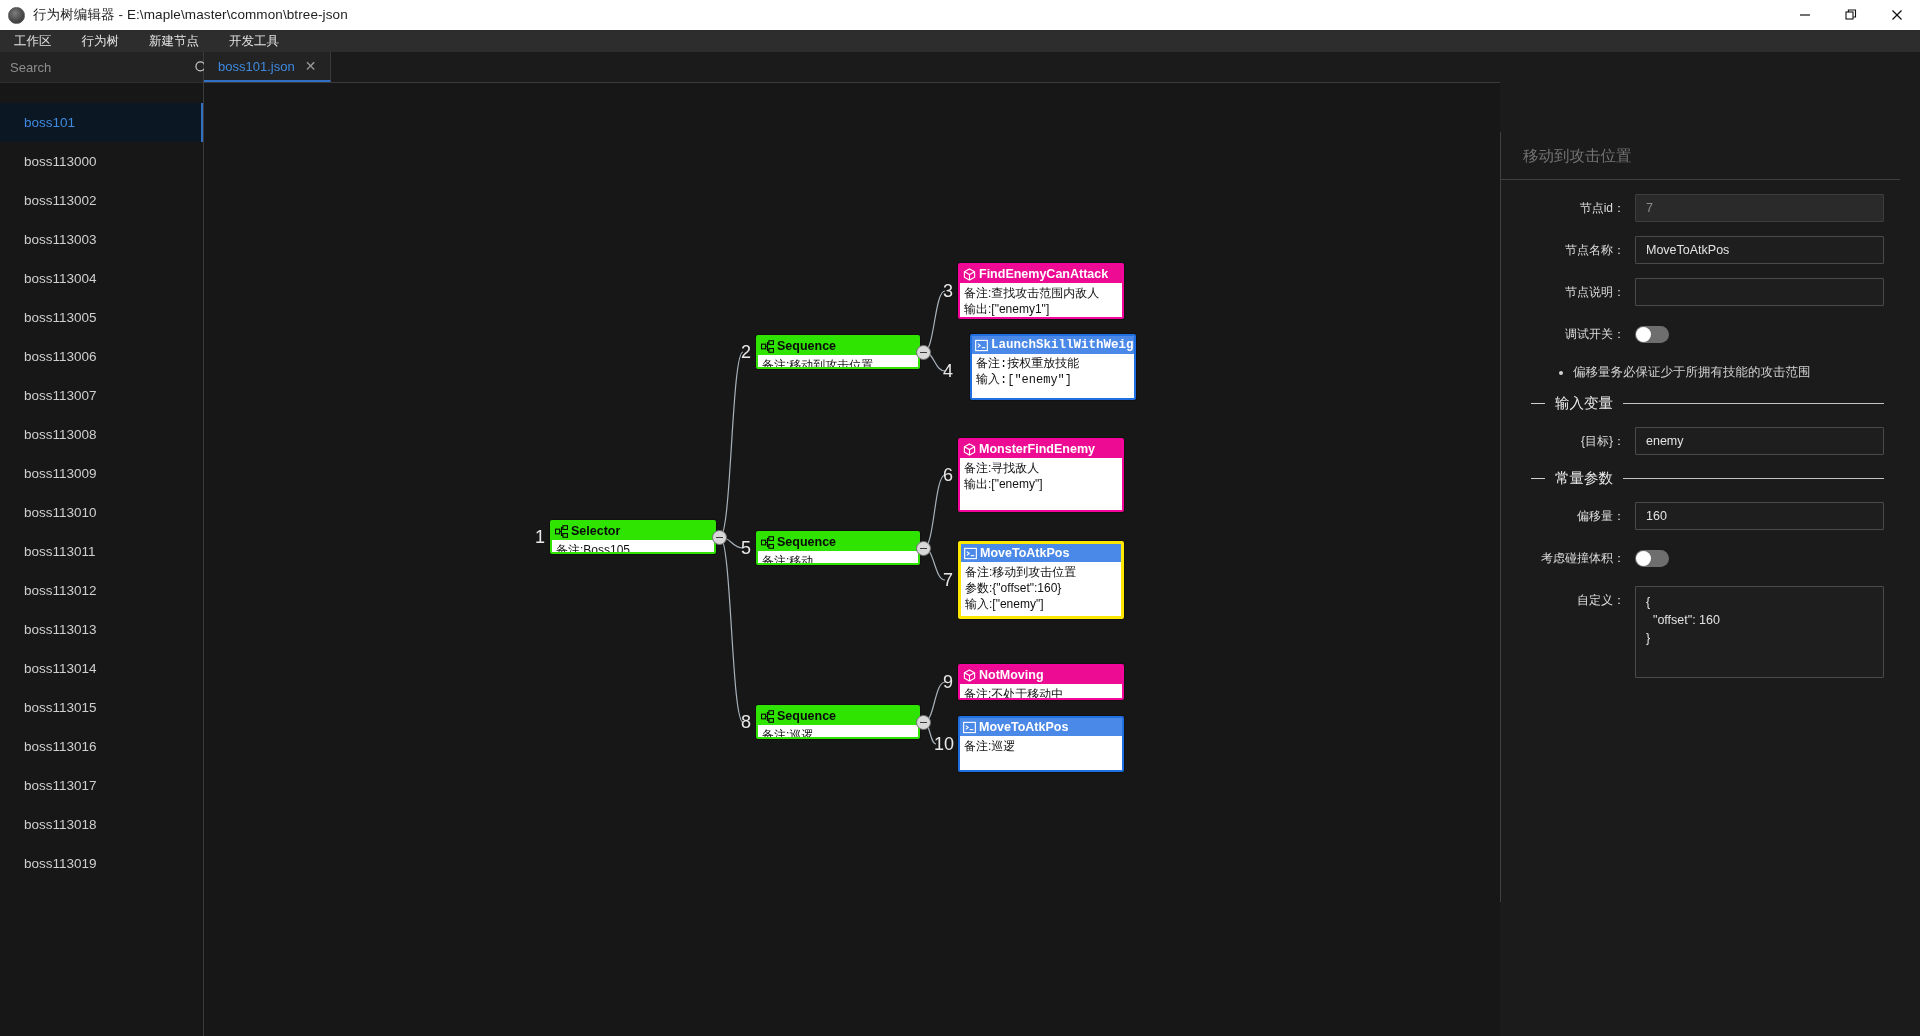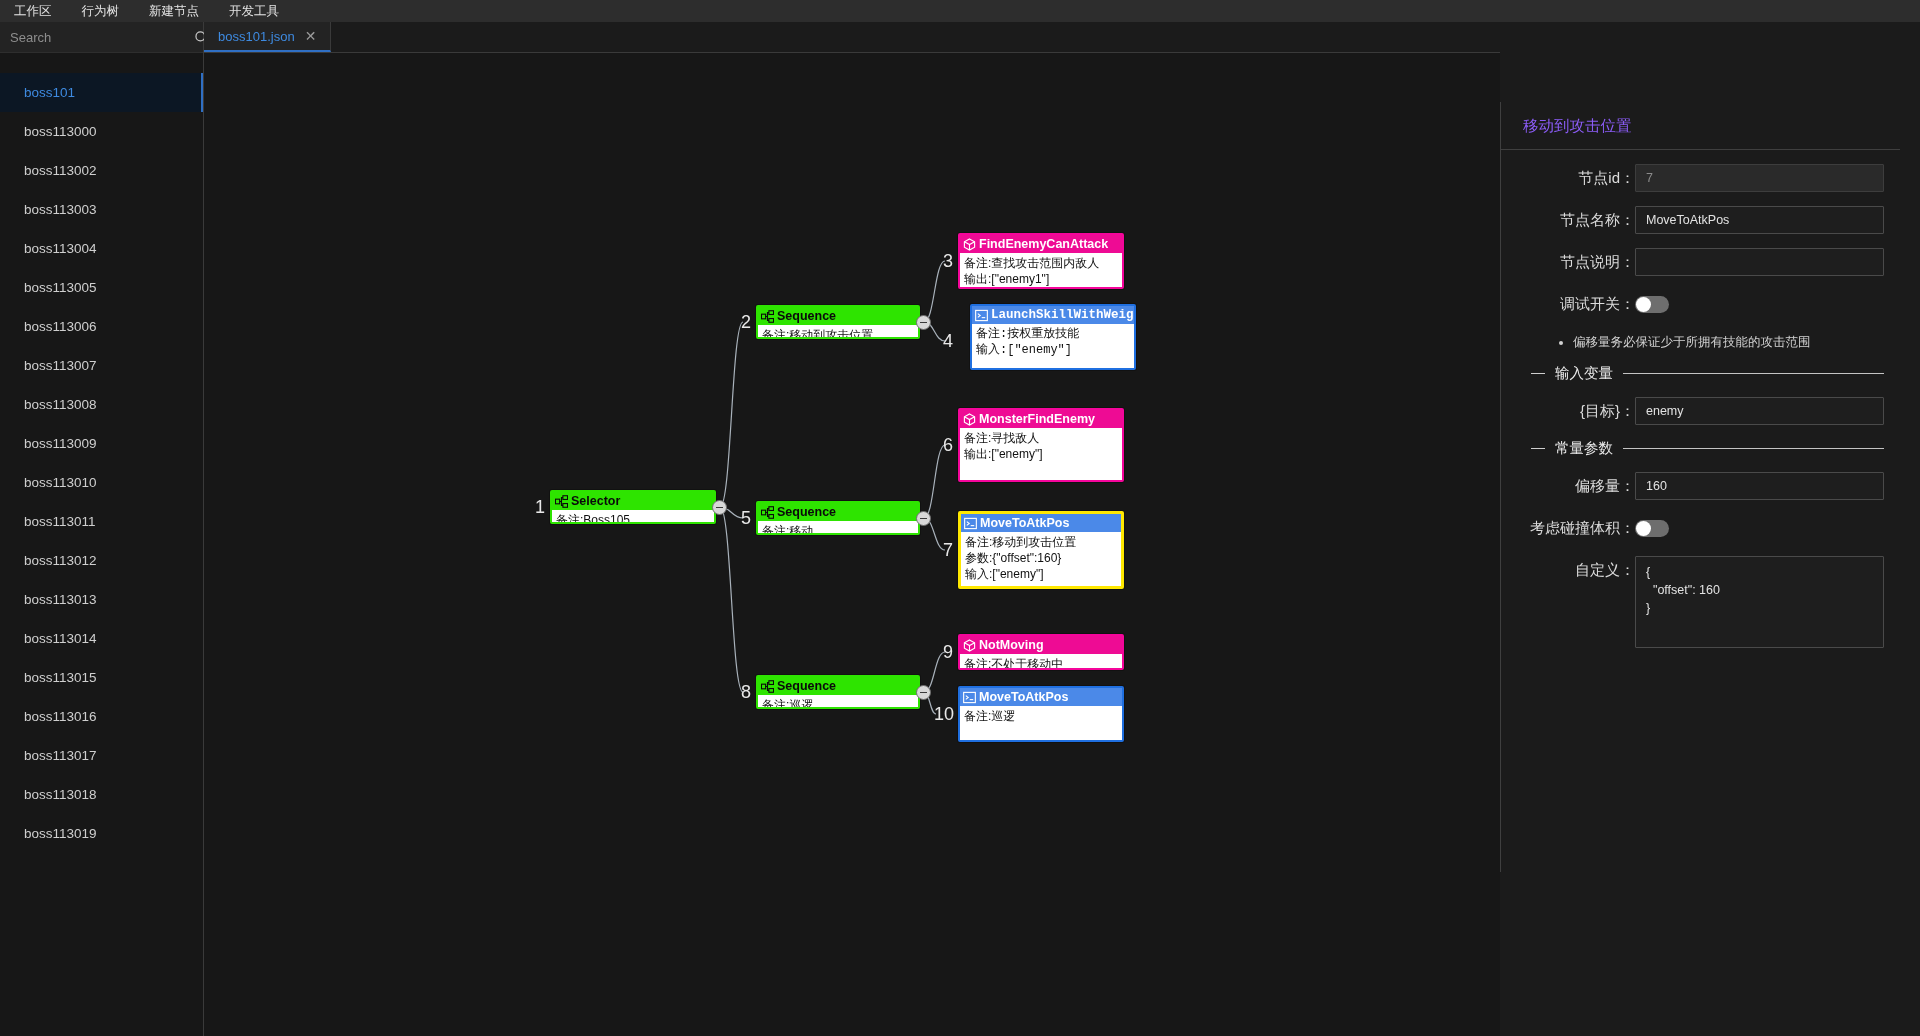--- a/index.html
+++ b/index.html
@@ -127,26 +127,26 @@
 
   
   .props {
     width: 400px; flex: 0 0 400px; background: #1b1b1b; border-left: 1px solid #3f3f3f;
     display: flex; flex-direction: column; margin: 80px 20px 0 0; align-self: flex-start;
     height: 770px;
   }
   .props-header {
     padding: 14px 18px 12px 22px; border-bottom: 1px solid #3f3f3f;
   }
-  .props-title { font-size: 15.5px; color: #8b5cf6; }
+  .props-title { font-size: 15.5px; color: #737373; }
   .props-body { padding: 14px 16px 10px 16px; overflow: hidden; }
   .field-row { display: flex; align-items: flex-start; margin-bottom: 14px; }
   .field-label {
-    width: 118px; flex: 0 0 118px; text-align: right; 
-    font-size: 15px; color: #dcdcdc; line-height: 28px;
+    width: 118px; flex: 0 0 118px; text-align: right; padding-right: 10px;
+    font-size: 12px; color: #dcdcdc; line-height: 28px;
   }
   .field-input {
     flex: 1 1 auto; height: 28px; background: #1e1e1e; border: 1px solid #4a4a4a;
     color: #e2e2e2; font-size: 12.5px; padding: 0 10px; outline: none; border-radius: 1px;
     font-family: "Liberation Sans", sans-serif;
   }
   .field-input.readonly { background: #2a2a2a; color: #8b8b8b; border-color: #3d3d3d; }
   .toggle {
     width: 34px; height: 17px; border-radius: 9px; background: #6e6e6e; position: relative;
     margin-top: 6px; flex: 0 0 34px;
@@ -169,20 +169,43 @@
     color: #e2e2e2; font-size: 12.5px; padding: 6px 10px; outline: none; resize: none;
     line-height: 18px; border-radius: 1px;
     font-family: "Liberation Sans", sans-serif;
   }
 </style>
 </head>
 <body>
 
 <div class="app">
 
+  <div class="titlebar">
+    <div class="app-icon"></div>
+    <div class="title-text">行为树编辑器 - E:\maple\master\common\btree-json</div>
+    <div class="win-buttons">
+      <div class="win-btn">
+        <svg width="12" height="12" viewBox="0 0 12 12">
+            <line x1="1" y1="6" x2="11" y2="6" stroke="#111" stroke-width="1.2"></line>
+          </svg>
+      </div>
+      <div class="win-btn">
+        <svg width="12" height="12" viewBox="0 0 12 12">
+          <rect x="1" y="3" width="7" height="7" fill="none" stroke="#111" stroke-width="1.1"></rect>
+          <polyline points="3.4,3 3.4,1 10.5,1 10.5,8 8.3,8" fill="none" stroke="#111" stroke-width="1.1"></polyline>
+        </svg>
+      </div>
+      <div class="win-btn">
+        <svg width="12" height="12" viewBox="0 0 12 12">
+          <line x1="1.5" y1="1.5" x2="10.5" y2="10.5" stroke="#111" stroke-width="1.2"></line>
+          <line x1="10.5" y1="1.5" x2="1.5" y2="10.5" stroke="#111" stroke-width="1.2"></line>
+        </svg>
+      </div>
+    </div>
+  </div>
 
   <div class="menubar">
     <div class="menu-item">工作区</div>
     <div class="menu-item">行为树</div>
     <div class="menu-item">新建节点</div>
     <div class="menu-item">开发工具</div>
   </div>
 
   <div class="body-row">
 

